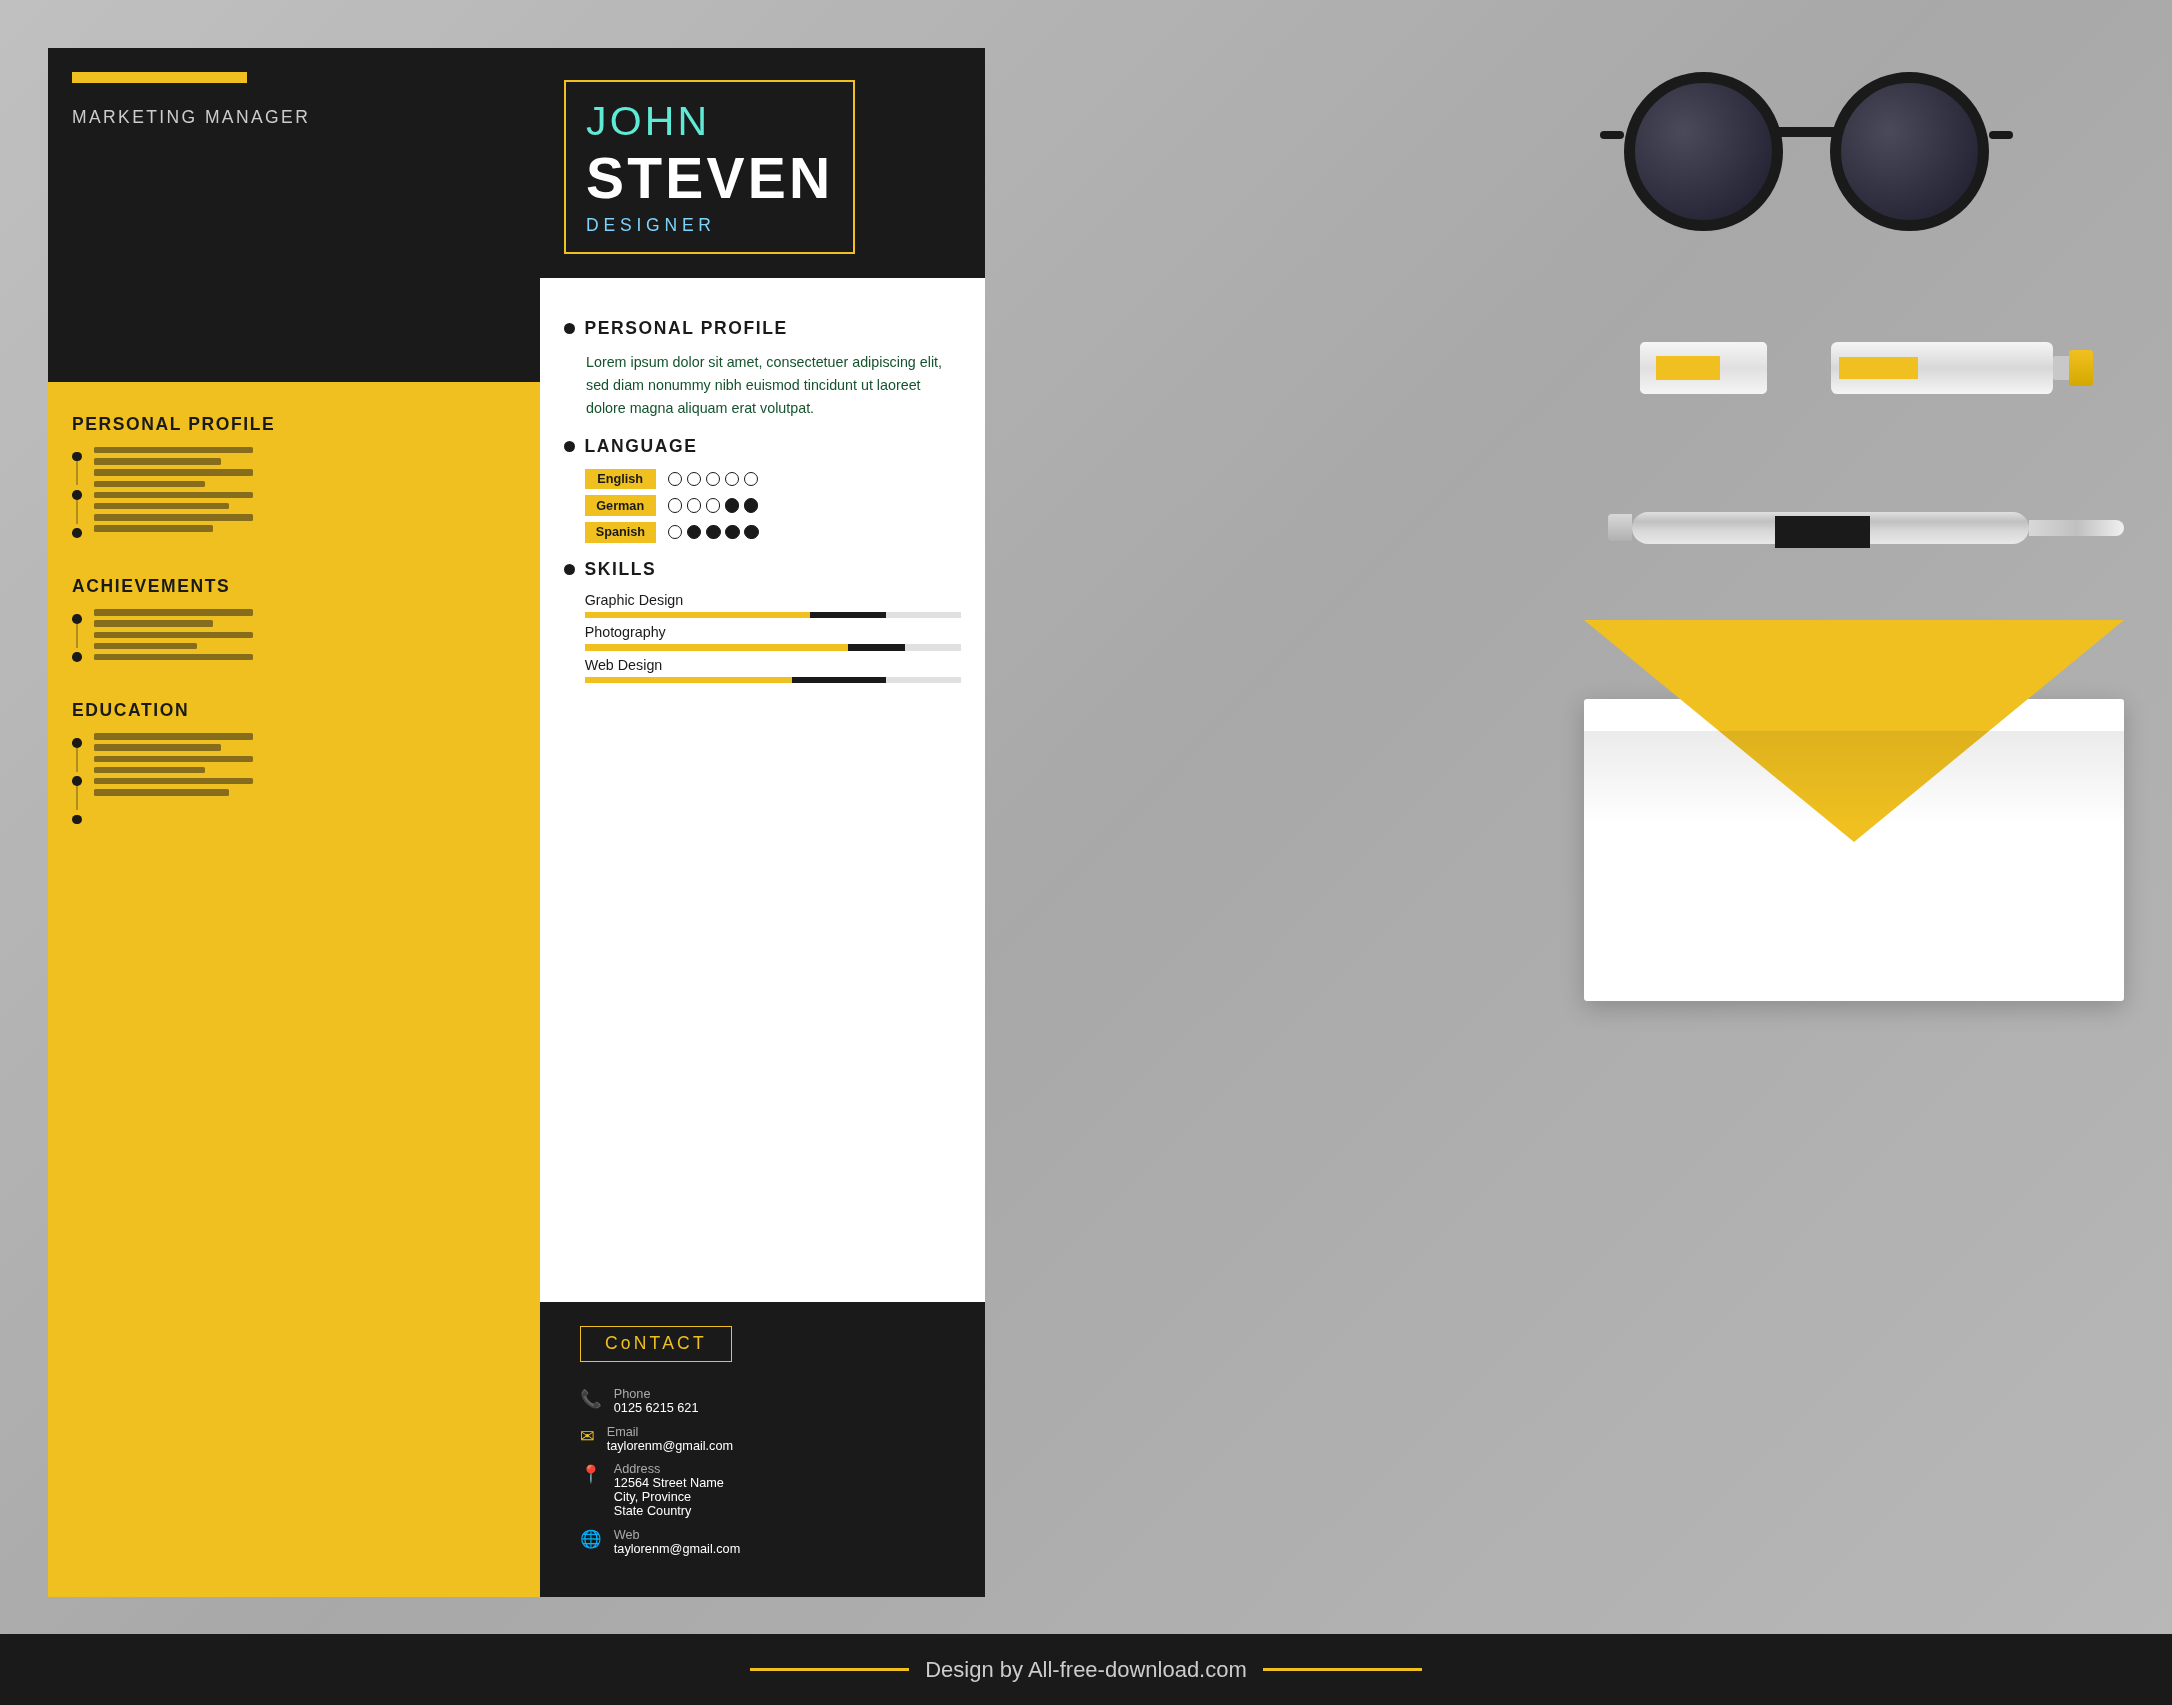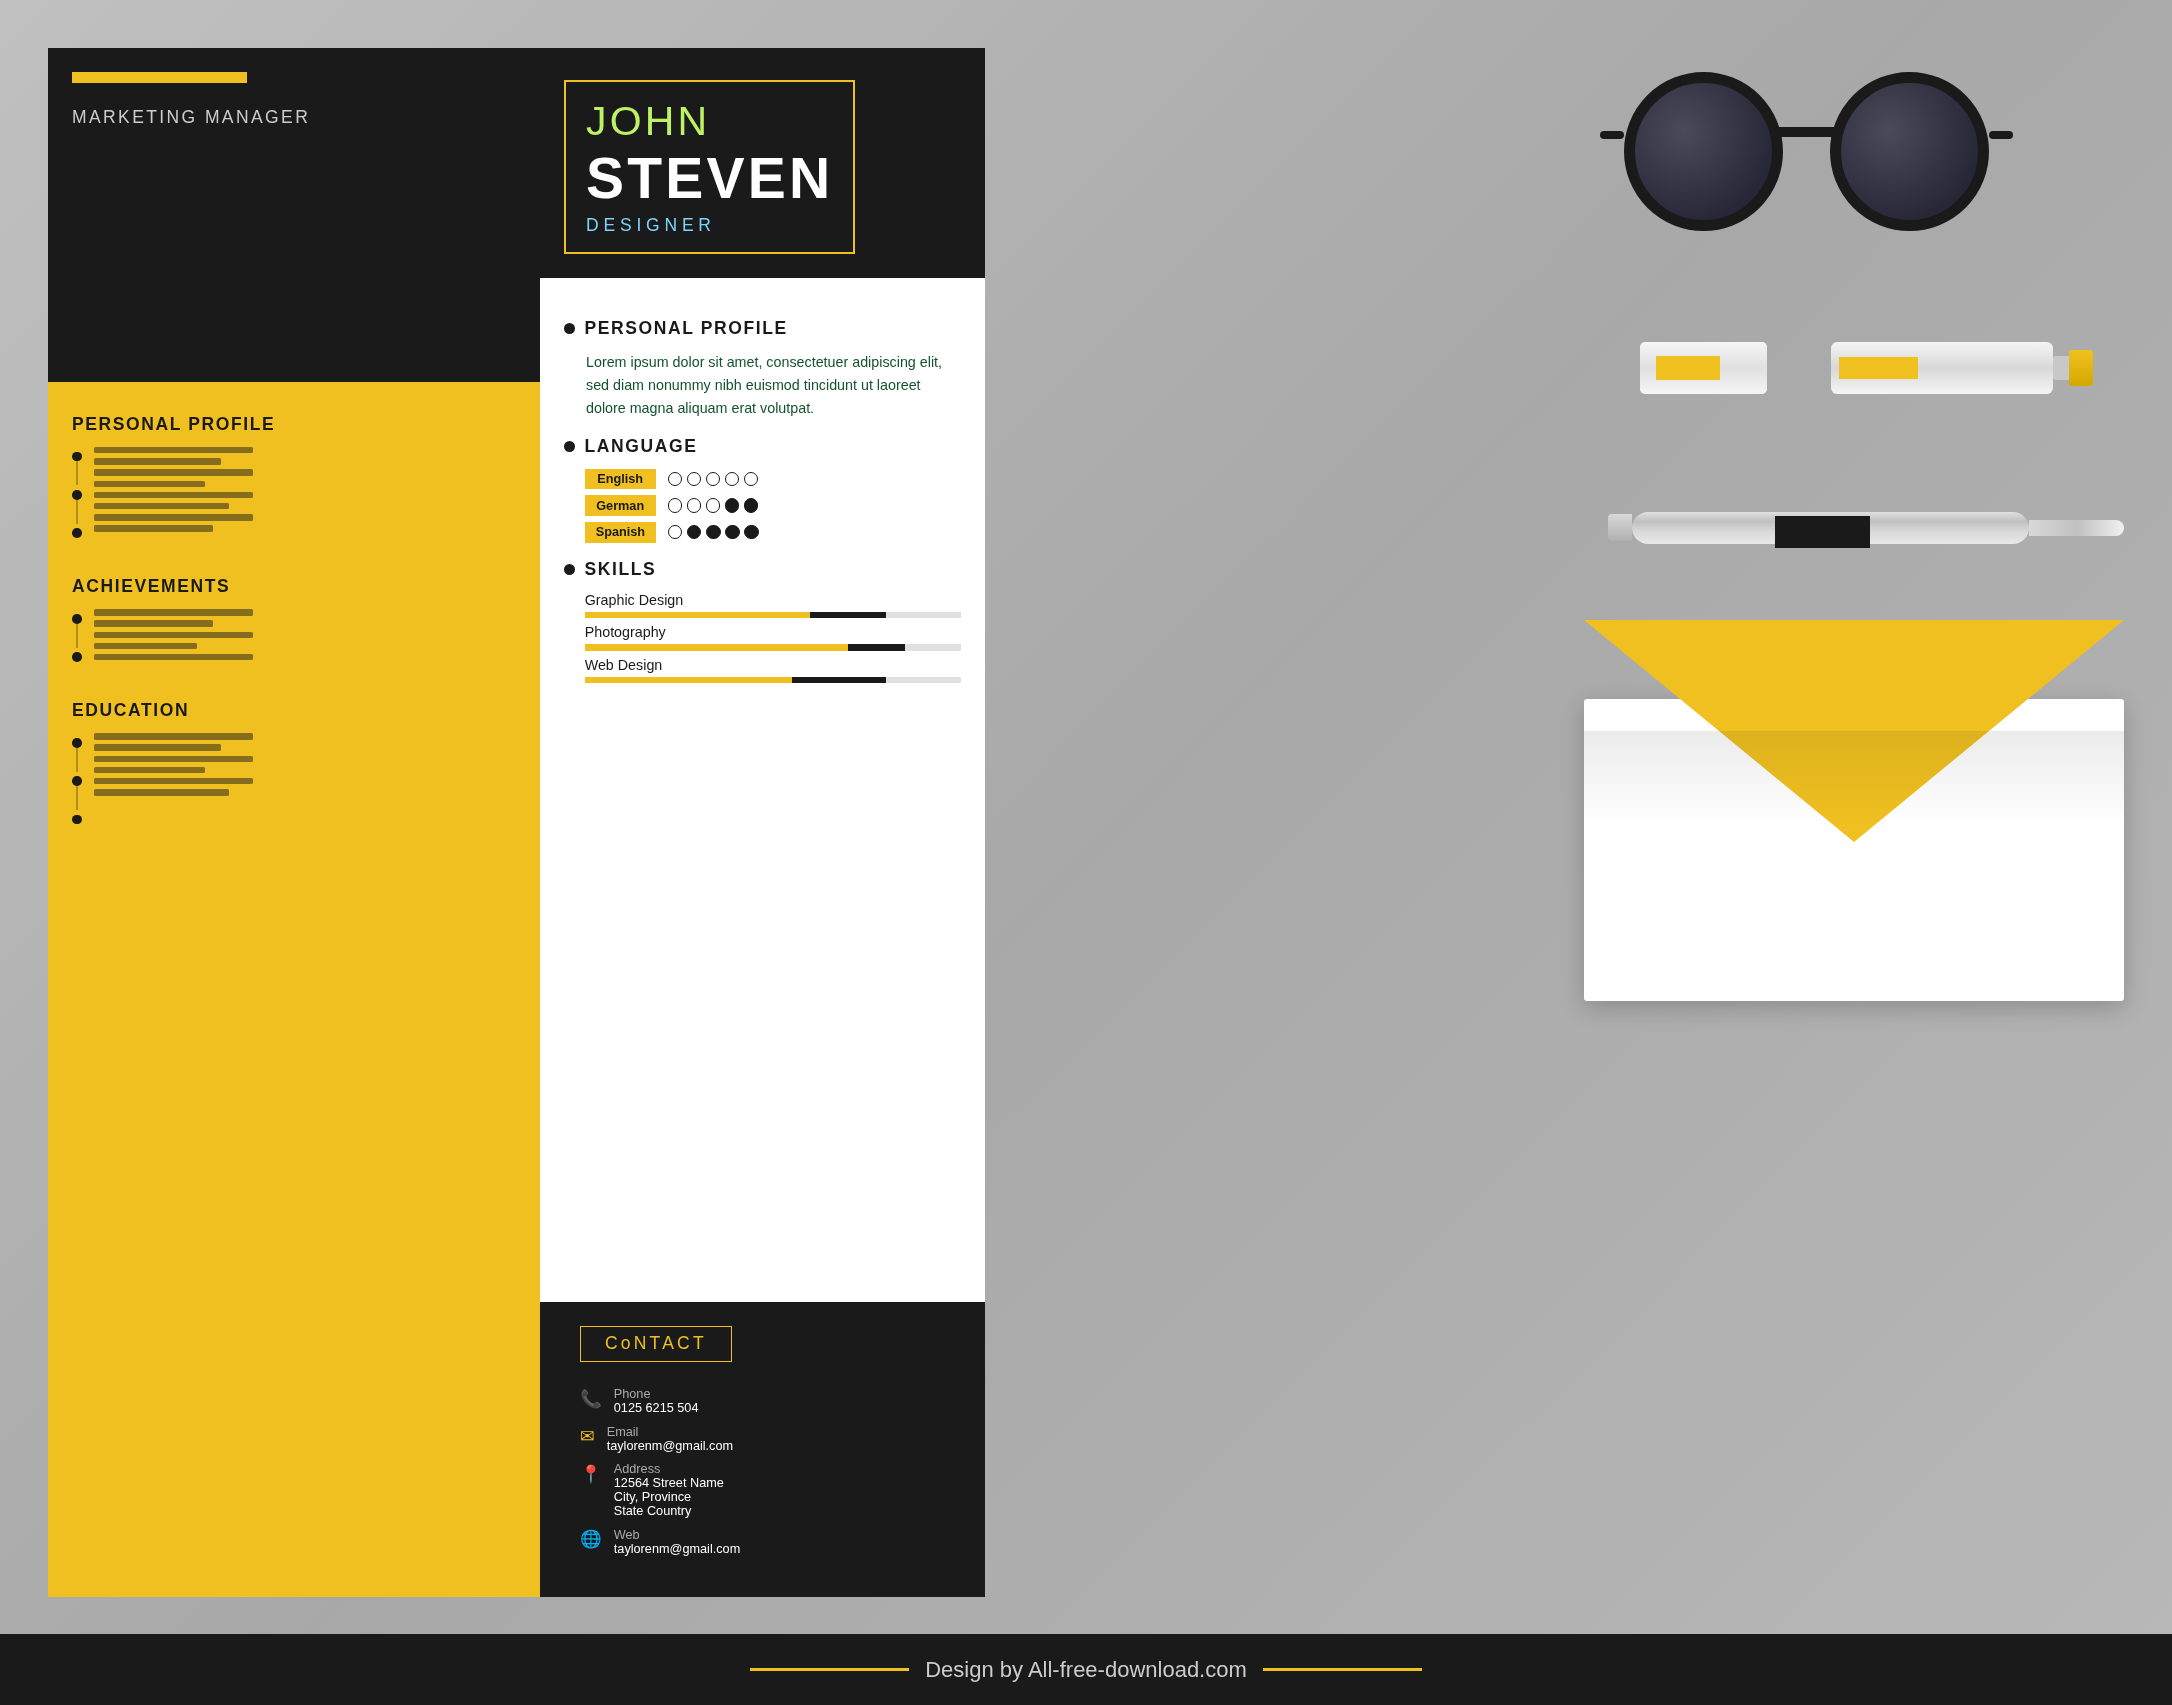--- a/index.html
+++ b/index.html
@@ -150,21 +150,21 @@
       background: #1a1a1a;
       padding: 32px 24px 24px 24px;
       position: relative;
     }
     .name-box {
       border: 2.4px solid #f0c020;
       padding: 16px 20px;
       display: inline-block;
     }
     .name-first {
-      color: #bef264;
+      color: #5eead4;
       font-size: 41px;
       font-weight: 400;
       letter-spacing: 3.2px;
     }
     .name-last {
       color: #ffffff;
       font-size: 57px;
       font-weight: 900;
       letter-spacing: 3.2px;
       display: block;
@@ -657,21 +657,21 @@
 
   <div class="cv-right-dark-bottom">
     <div class="contact-box">
       <span class="contact-title">CoNTACT</span>
     </div>
 
     <div class="contact-item">
       <span class="contact-icon">📞</span>
       <div>
         <div class="contact-info-label">Phone</div>
-        <div class="contact-info-value">0125 6215 504</div>
+        <div class="contact-info-value">0125 6215 621</div>
       </div>
     </div>
 
     <div class="contact-item">
       <span class="contact-icon">✉</span>
       <div>
         <div class="contact-info-label">Email</div>
         <div class="contact-info-value">taylorenm@gmail.com</div>
       </div>
     </div>

